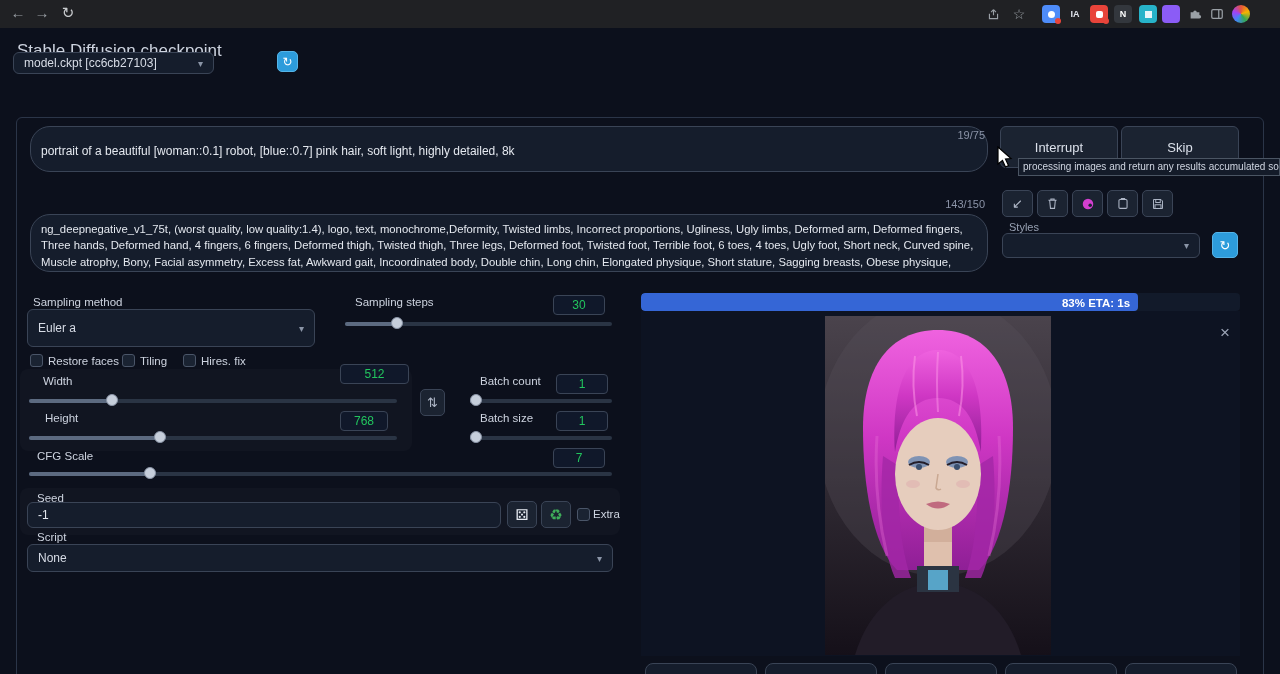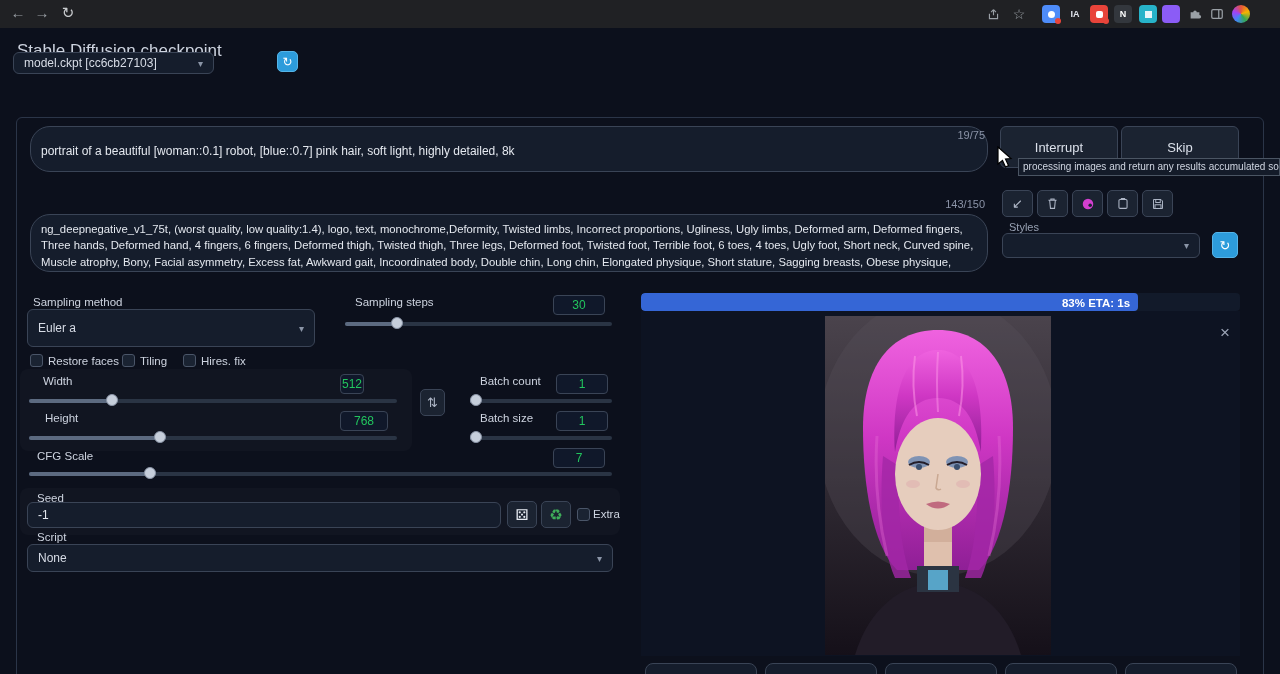--- a/index.html
+++ b/index.html
@@ -185,21 +185,21 @@
   <span class="checkbox" style="left:30px;top:354px"></span>
   <span class="lbl" style="left:48px;top:355px">Restore faces</span>
   <span class="checkbox" style="left:122px;top:354px"></span>
   <span class="lbl" style="left:140px;top:355px">Tiling</span>
   <span class="checkbox" style="left:183px;top:354px"></span>
   <span class="lbl" style="left:201px;top:355px">Hires. fix</span>
 
   <div class="subpanel" style="left:20px;top:369px;width:392px;height:82px"></div>
 
   <span class="lbl" style="left:43px;top:375px">Width</span>
-  <div class="numbox" style="left:340px;top:374px;width:24px;height:20px">512</div>
+  <div class="numbox" style="left:340px;top:364px;width:69px;height:20px">512</div>
   <div class="slider" style="left:29px;top:394px;width:368px">
     <div class="track"></div>
       <div class="fill" style="width:22.6%"></div>
     <div class="knob" style="left:calc(22.6% - 6px)"></div>
   </div>
 
   <span class="lbl" style="left:45px;top:412px">Height</span>
   <div class="numbox" style="left:340px;top:411px;width:48px;height:20px">768</div>
   <div class="slider" style="left:29px;top:431px;width:368px">
     <div class="track"></div>

